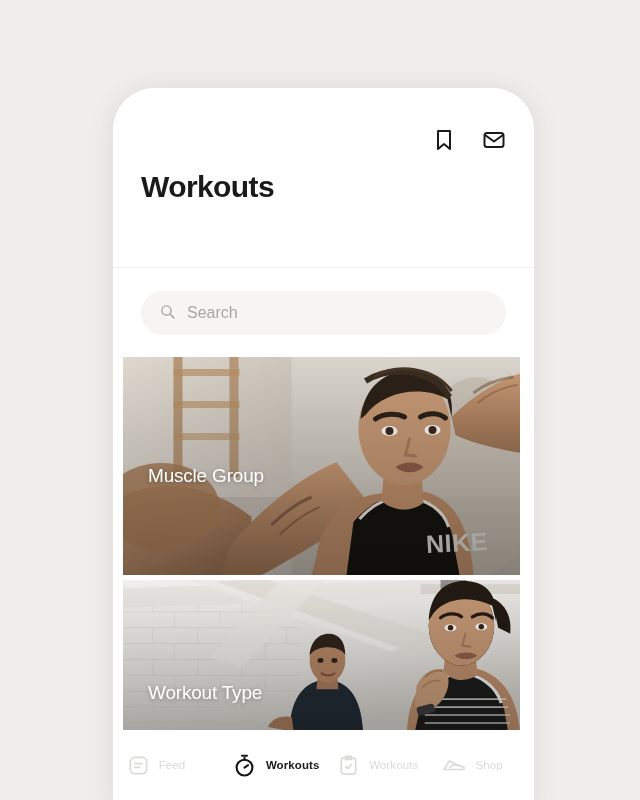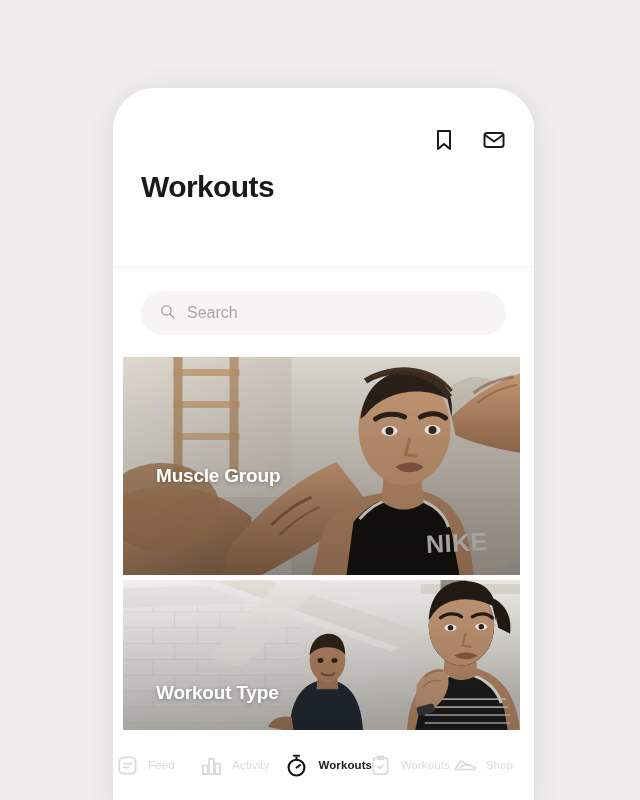--- a/index.html
+++ b/index.html
@@ -146,24 +146,24 @@
     position: relative;
     width: 100%;
     overflow: hidden;
     background: #b2aca4;
     cursor: pointer;
   }
   .card-1 { height: 218px; }
   .card-2 { height: 150px; margin-top: 5px; }
   .card-label {
     position: absolute;
-    left: 33px;
+    left: 25px;
     bottom: 0;
     font-size: 19px;
-    font-weight: bold;
+    font-weight: normal;
     color: #ffffff;
     letter-spacing: -0.2px;
     text-shadow: 0 1px 4px rgba(0,0,0,0.30);
     z-index: 6;
   }
   .card-1 .card-label { bottom: 88px; }
   .card-2 .card-label { bottom: 26px; }
 
   .photo { position: absolute; inset: 0; overflow: hidden; }
   .photo svg { position: absolute; inset: 0; width: 100%; height: 100%; display: block; }
@@ -404,30 +404,20 @@
       <div class="nav-item">
         <span class="nav-icon">
           <svg viewBox="0 0 24 24" width="23" height="23" fill="none" stroke="#dcdad7" stroke-width="1.8" stroke-linecap="round">
             <rect x="3.5" y="3.5" width="17" height="17" rx="4.5"></rect>
             <path d="M8 10h8M8 14h5"></path>
           </svg>
         </span>
         <span class="nav-label">Feed</span>
       </div>
 
-      <div class="nav-item">
-        <span class="nav-icon">
-          <svg viewBox="0 0 24 24" width="23" height="23" fill="none" stroke="#dcdad7" stroke-width="1.8" stroke-linejoin="round">
-            <rect x="3" y="12" width="5" height="9"></rect>
-            <rect x="9.5" y="5" width="5" height="16"></rect>
-            <rect x="16" y="10" width="5" height="11"></rect>
-          </svg>
-        </span>
-        <span class="nav-label">Activity</span>
-      </div>
 
       <div class="nav-item active">
         <span class="nav-icon">
           <svg viewBox="0 0 24 24" width="25" height="25" fill="none" stroke="#141414" stroke-width="2" stroke-linecap="round">
             <circle cx="12" cy="14" r="7.6"></circle>
             <path d="M9.6 2.6h4.8"></path>
             <path d="M12 4.5v1.8"></path>
             <path d="M12 14l3.4-2.4"></path>
           </svg>
         </span>

